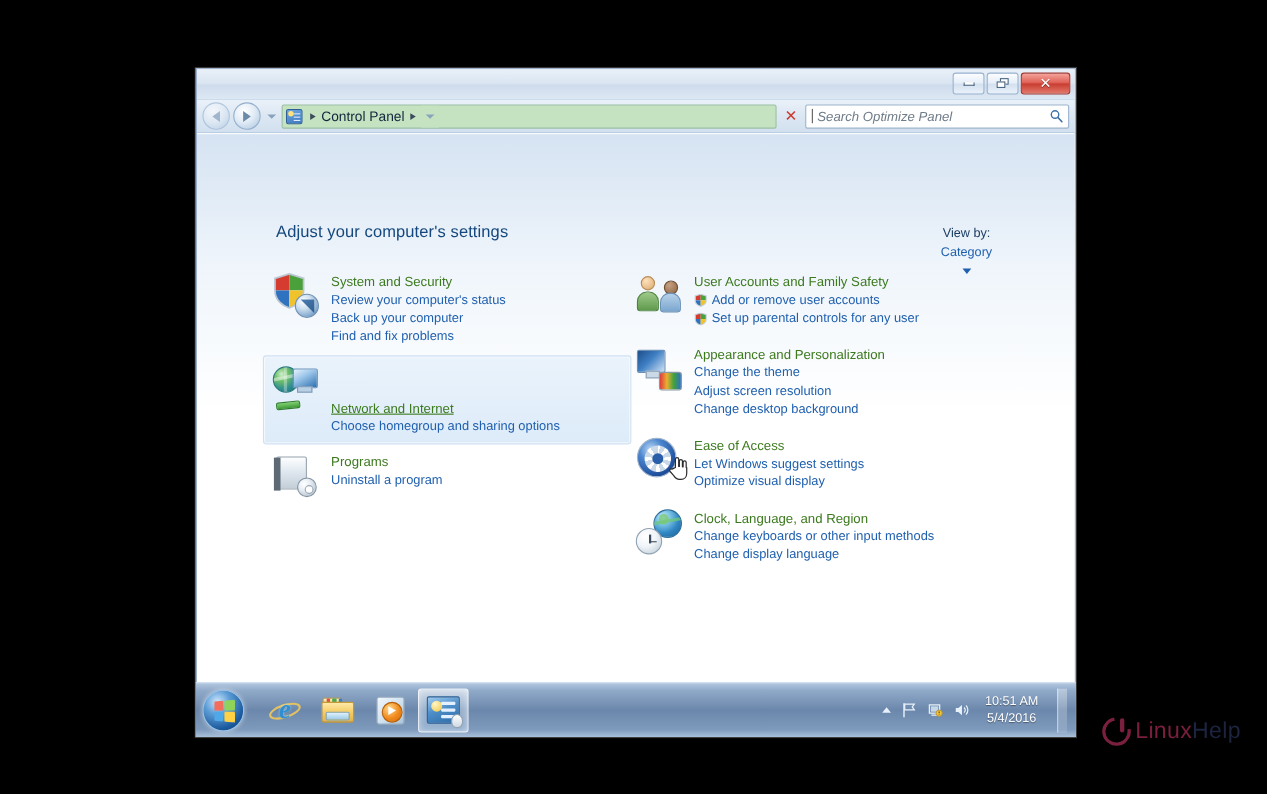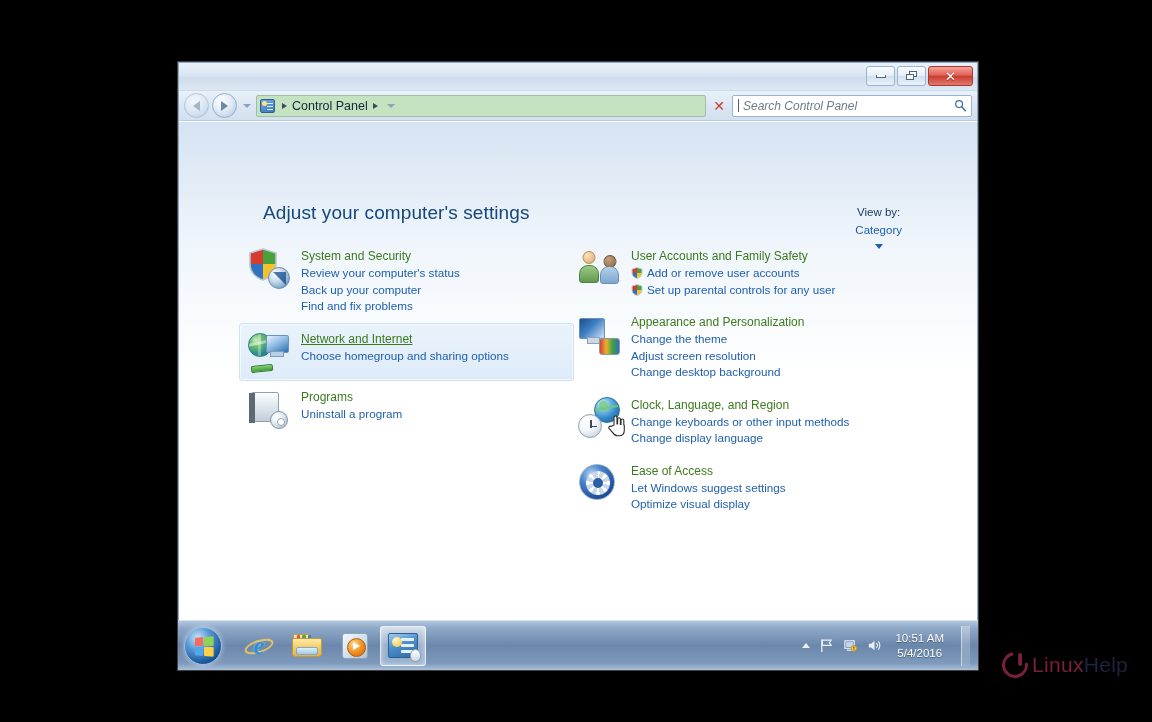--- a/index.html
+++ b/index.html
@@ -104,22 +104,22 @@
     position:absolute; left:0; right:0; top:59px; bottom:0;
     background:
       linear-gradient(180deg, rgba(206,222,240,.85) 0%, rgba(226,237,248,.55) 22%, rgba(255,255,255,0) 46%),
       #ffffff;
     overflow:hidden;
   }
   .pagehead{
     position:absolute; left:72px; top:80px; right:0;
   }
   .page-title{
-    font-size:19px; color:#14477d; letter-spacing:.1px;
-    position:absolute; left:12px; top:0; white-space:nowrap;
+    font-size:15px; color:#14477d; letter-spacing:.1px;
+    position:absolute; left:0; top:0; white-space:nowrap;
   }
   .viewby{
     position:absolute; right:75px; top:4px; display:flex; align-items:center; gap:6px;
     font-size:11.5px; white-space:nowrap;flex-direction:column;
   }
   .viewby-lbl{ color:#1a3c63; }
   .viewby-val{ color:#1f5fae; }
   .viewby-caret{ width:0;height:0;border-left:4px solid transparent;border-right:4px solid transparent;
     border-top:5px solid #1f5fae; margin-top:2px;}
 
@@ -136,21 +136,21 @@
   .cat.hover{
     background:linear-gradient(180deg,#eaf3fb 0%,#ddebf9 100%);
     border:1px solid #cfe1f2;
     box-shadow:inset 0 0 0 1px rgba(255,255,255,.6);
   }
   .cat-ico{ width:42px; height:42px; flex:0 0 auto; position:relative; margin-top:1px; }
   .cat-body{ display:flex; flex-direction:column; padding-top:1px; min-width:0;}
   .cat-title{
     font-size:12px; color:#3c7a1e; line-height:17px; white-space:nowrap; cursor:default;
   }
-  .cat.hover .cat-title{ text-decoration:underline; }
+  .cat.hover .cat-title{ text-decoration:underline;margin-top:32px; }
   .cat-link{
     font-size:11.7px; color:#1f5fae; line-height:16.5px; white-space:nowrap; cursor:default;
     display:flex; align-items:center; gap:4px;
   }
   .uac{ width:12px;height:12px;flex:0 0 auto; }
 
   
   .shield-ico{ position:absolute; left:0; top:0; width:30px;height:33px; }
   .disc-ico{ position:absolute; right:0; bottom:1px; width:22px;height:22px; border-radius:50%;
     background:radial-gradient(circle at 34% 30%, #ffffff 0%,#cfe0f0 35%,#7fa6cc 75%,#5f86ad 100%);
@@ -370,21 +370,21 @@
       <span class="addr-drop">
         <span class="caret-dn"></span>
       </span>
     </div>
     <div class="refreshbtn">
       <span class="xmark">✕</span>
     </div>
 
     <div class="searchbox">
       <span class="search-caret"></span>
-      <span class="search-ph">Search Control Panel</span>
+      <span class="search-ph">Search Optimize Panel</span>
       <svg class="mag" viewBox="0 0 16 16">
         <circle cx="6.3" cy="6.3" r="4.2" fill="none" stroke="#3a6fa8" stroke-width="1.5"></circle>
         <line x1="9.6" y1="9.6" x2="14" y2="14.4" stroke="#3a6fa8" stroke-width="1.8" stroke-linecap="round"></line>
       </svg>
     </div>
   </div>
 
   <div class="content">
 
     <div class="pagehead">
@@ -505,40 +505,40 @@
           <div class="cat-body">
             <div class="cat-title">Appearance and Personalization</div>
             <div class="cat-link">Change the theme</div>
             <div class="cat-link">Adjust screen resolution</div>
             <div class="cat-link">Change desktop background</div>
           </div>
         </div>
 
         <div class="cat">
           <div class="cat-ico">
+            <span class="eoa">
+              <span class="eoa-wheel"></span>
+            </span>
+          </div>
+          <div class="cat-body">
+            <div class="cat-title">Ease of Access</div>
+            <div class="cat-link">Let Windows suggest settings</div>
+            <div class="cat-link">Optimize visual display</div>
+          </div>
+        </div>
+
+        <div class="cat">
+          <div class="cat-ico">
             <span class="globe"></span>
             <span class="clock-face"></span>
           </div>
           <div class="cat-body">
             <div class="cat-title">Clock, Language, and Region</div>
             <div class="cat-link">Change keyboards or other input methods</div>
             <div class="cat-link">Change display language</div>
-          </div>
-        </div>
-
-        <div class="cat">
-          <div class="cat-ico">
-            <span class="eoa">
-              <span class="eoa-wheel"></span>
-            </span>
-          </div>
-          <div class="cat-body">
-            <div class="cat-title">Ease of Access</div>
-            <div class="cat-link">Let Windows suggest settings</div>
-            <div class="cat-link">Optimize visual display</div>
           </div>
         </div>
       </div>
     </div>
 
     <svg class="cursor-hand" viewBox="0 0 20 24">
       <path d="M7 12 V4.5 a1.5 1.5 0 0 1 3 0 V11 h.6 V6.2 a1.4 1.4 0 0 1 2.8 0 V11.4 h.6 V7.4
                a1.4 1.4 0 0 1 2.8 0 V12 h.5 v5.2 c0 3.2-2 5.6-5.2 5.6 h-1.4 c-2.6 0-4-1.4-5.2-3.4
                L2 15.4 a1.4 1.4 0 0 1 2-1.9 Z" fill="#ffffff" stroke="#2b2b2b" stroke-width="1.1" stroke-linejoin="round"></path>
     </svg>

